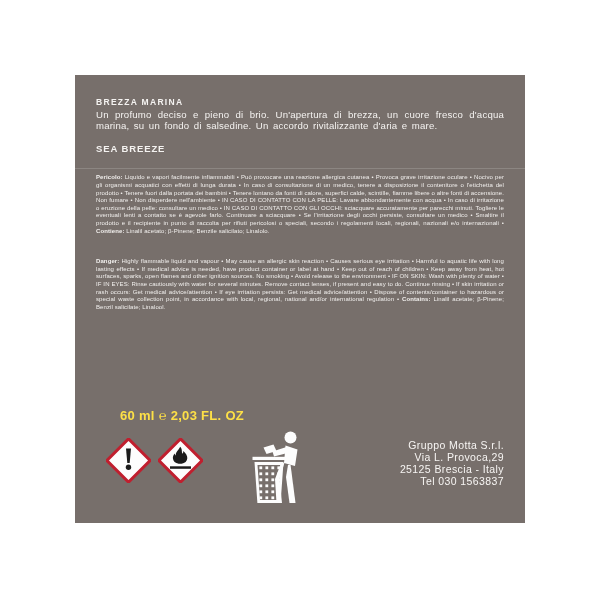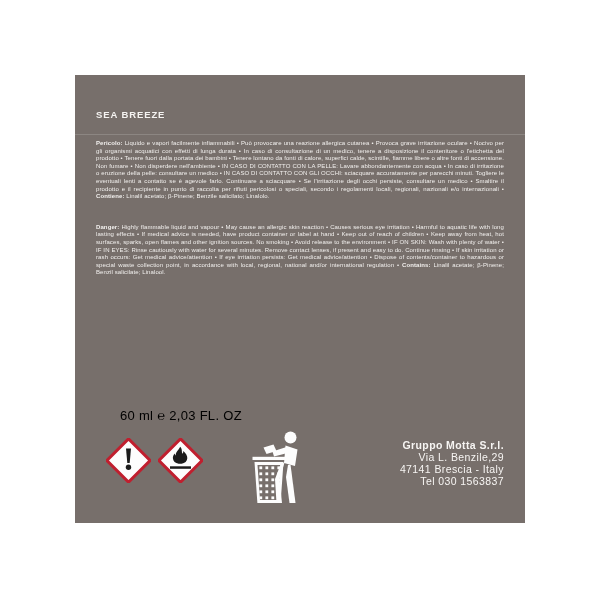--- a/index.html
+++ b/index.html
@@ -30,39 +30,41 @@
     border-top:1px solid rgba(255,255,255,0.16);
   }
   .hazard {
     font-size:6px; line-height:7.6px; text-align:justify; text-align-last:left;
     margin:0; letter-spacing:0.1px; color:#f2f0ee;
   }
   .hazard.en { margin-top:23px; }
   .hazard strong { font-weight:bold; }
   .volume {
     position:absolute; left:45px; top:333px;
-    font-size:13px; font-weight:normal; letter-spacing:0.3px; color:#000000;
+    font-size:13px; font-weight:bold; letter-spacing:0.3px; color:#fde047;
   }
   .bottom-row {
     position:absolute; left:21px; right:21px; top:363px;
     display:flex; align-items:flex-start;
   }
   .pictos { display:flex; gap:7px; margin-left:10px; }
   .tidyman-wrap { margin-left:49px; margin-top:-9px; }
   .address {
     margin-left:auto; text-align:right; font-size:10.5px; line-height:12px;
     margin-top:1px; letter-spacing:0.4px; color:#f7f5f3;
   }
-  .address .name { font-weight:bold; }
+  .address .name { font-weight:normal; }
 </style>
 </head>
 <body>
 
 <div class="label">
 
+  <h1 class="title-it">BREZZA MARINA</h1>
+  <p class="desc">Un profumo deciso e pieno di brio. Un'apertura di brezza, un cuore fresco d'acqua marina, su un fondo di salsedine. Un accordo rivitalizzante d'aria e mare.</p>
 
   <h2 class="title-en">SEA BREEZE</h2>
 
   <div class="hazard-section">
     <p class="hazard it"><strong>Pericolo:</strong><span> Liquido e vapori facilmente infiammabili • Può provocare una reazione allergica cutanea • Provoca grave irritazione oculare • Nocivo per gli organismi acquatici con effetti di lunga durata • In caso di consultazione di un medico, tenere a disposizione il contenitore o l'etichetta del prodotto • Tenere fuori dalla portata dei bambini • Tenere lontano da fonti di calore, superfici calde, scintille, fiamme libere o altre fonti di accensione. Non fumare • Non disperdere nell'ambiente • IN CASO DI CONTATTO CON LA PELLE: Lavare abbondantemente con acqua • In caso di irritazione o eruzione della pelle: consultare un medico • IN CASO DI CONTATTO CON GLI OCCHI: sciacquare accuratamente per parecchi minuti. Togliere le eventuali lenti a contatto se è agevole farlo. Continuare a sciacquare • Se l'irritazione degli occhi persiste, consultare un medico • Smaltire il prodotto e il recipiente in punto di raccolta per rifiuti pericolosi o speciali, secondo i regolamenti locali, regionali, nazionali e/o internazionali • </span><strong>Contiene:</strong><span> Linalil acetato; β-Pinene; Benzile salicilato; Linalolo.</span></p>
 
     <p class="hazard en"><strong>Danger:</strong><span> Highly flammable liquid and vapour • May cause an allergic skin reaction • Causes serious eye irritation • Harmful to aquatic life with long lasting effects • If medical advice is needed, have product container or label at hand • Keep out of reach of children • Keep away from heat, hot surfaces, sparks, open flames and other ignition sources. No smoking • Avoid release to the environment • IF ON SKIN: Wash with plenty of water • IF IN EYES: Rinse cautiously with water for several minutes. Remove contact lenses, if present and easy to do. Continue rinsing • If skin irritation or rash occurs: Get medical advice/attention • If eye irritation persists: Get medical advice/attention • Dispose of contents/container to hazardous or special waste collection point, in accordance with local, regional, national and/or international regulation • </span><strong>Contains:</strong><span> Linalil acetate; β-Pinene; Benzil salicilate; Linalool.</span></p>
   </div>
 
   <div class="volume">60 ml ℮ 2,03 FL. OZ</div>
@@ -99,19 +101,19 @@
         <path d="M11.5 18.5 L21.5 15.5 L24.5 22 L14.5 25 Z" fill="#fdfdfd"></path>
         <path d="M32.5 33.5 L27.5 50 L30 74 L24.5 74 L23 50 L28.5 35.5 Z" fill="#fdfdfd"></path>
         <path d="M38.5 35.5 L43.5 74 L37.5 74 L34 48 L36 36 Z" fill="#fdfdfd"></path>
         <rect x="0.5" y="27.8" width="33" height="3.2" fill="#fdfdfd"></rect>
         <path d="M4 34.5 L30 34.5 L27.3 72.5 L6.7 72.5 Z" fill="url(#holes)" stroke="#fdfdfd" stroke-width="2.8"></path>
       </svg>
     </div>
 
     <div class="address">
       <div class="name">Gruppo Motta S.r.l.</div>
-      <div>Via L. Benzile,29</div>
-      <div>47141 Brescia - Italy</div>
+      <div>Via L. Provoca,29</div>
+      <div>25125 Brescia - Italy</div>
       <div>Tel 030 1563837</div>
     </div>
 
   </div>
 </div>
 
 </body></html>

